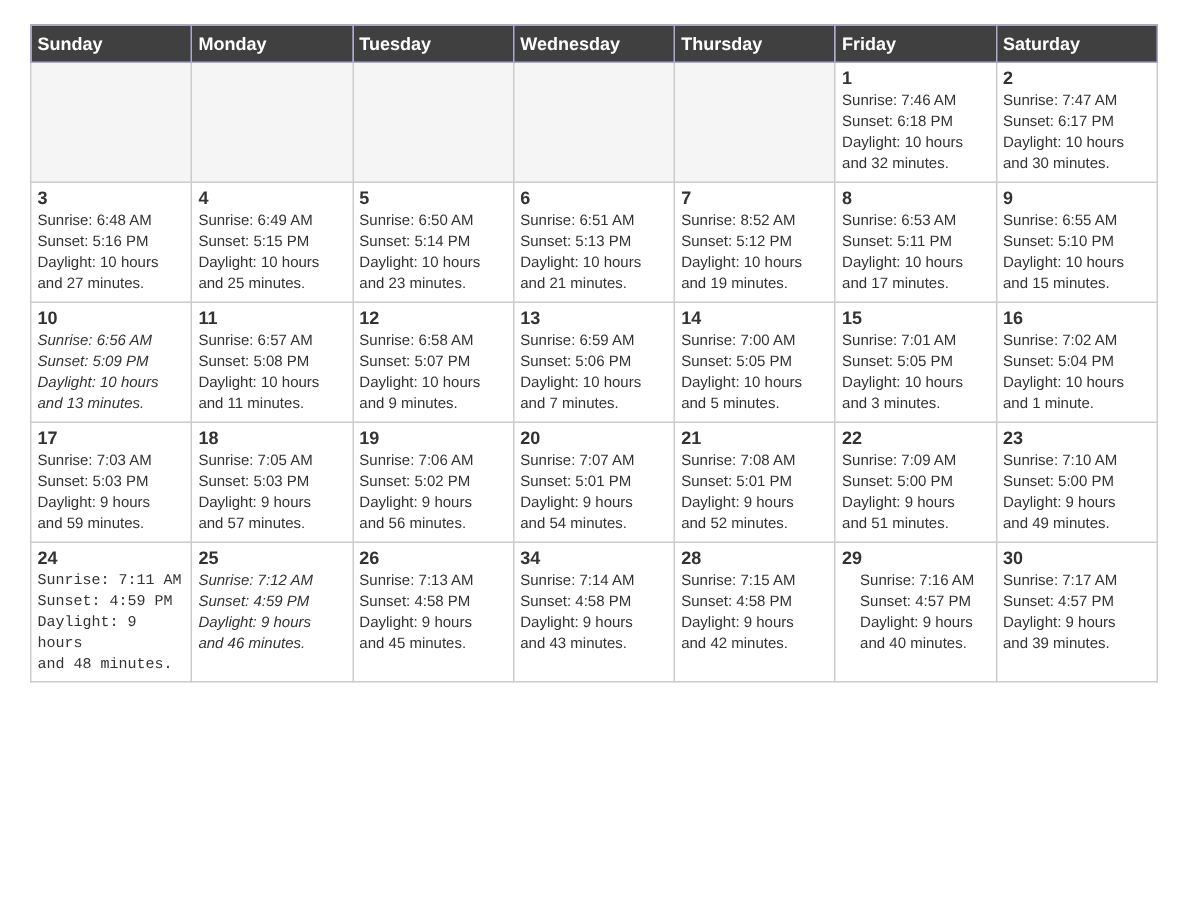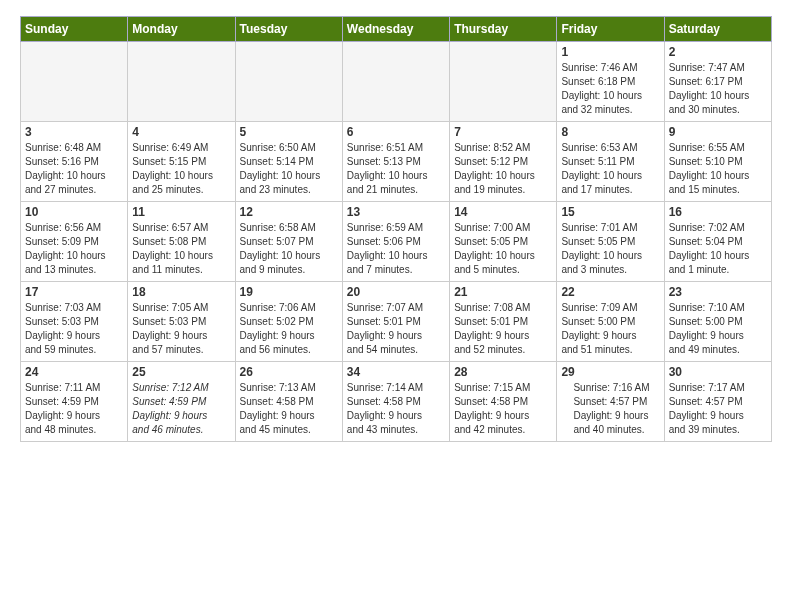--- a/index.html
+++ b/index.html
@@ -38,21 +38,21 @@
     .location {
       font-size: 14px;
       color: #555;
     }
     .calendar {
       width: 100%;
       border-collapse: collapse;
       table-layout: fixed;
     }
     .calendar th {
-      background: #4d7c0f;
+      background: #404040;
       color: #fff;
       font-size: 12px;
       font-weight: bold;
       padding: 5px 4px;
       text-align: left;
       border: 1px solid #aac;
     }
     .calendar td {
       border: 1px solid #ccc;
       vertical-align: top;
@@ -163,21 +163,21 @@
             <span class="day-num">9</span>
             <div class="day-info" style="white-space: pre-line;">Sunrise: 6:55 AM
 Sunset: 5:10 PM
 Daylight: 10 hours
 and 15 minutes.</div>
           </td>
         </tr>
         <tr>
           <td>
             <span class="day-num">10</span>
-            <div class="day-info" style="white-space: pre-line;">Sunrise: 6:56 AM
+            <div class="day-info" style="white-space: pre-line; font-style: italic;">Sunrise: 6:56 AM
 Sunset: 5:09 PM
 Daylight: 10 hours
 and 13 minutes.</div>
           </td>
           <td>
             <span class="day-num">11</span>
             <div class="day-info" style="white-space: pre-line;">Sunrise: 6:57 AM
 Sunset: 5:08 PM
 Daylight: 10 hours
 and 11 minutes.</div>
@@ -265,21 +265,21 @@
             <span class="day-num">23</span>
             <div class="day-info" style="white-space: pre-line;">Sunrise: 7:10 AM
 Sunset: 5:00 PM
 Daylight: 9 hours
 and 49 minutes.</div>
           </td>
         </tr>
         <tr>
           <td>
             <span class="day-num">24</span>
-            <div class="day-info" style="white-space: pre-line;">Sunrise: 7:11 AM
+            <div class="day-info" style="white-space: pre-line; font-family: Liberation Mono, monospace;">Sunrise: 7:11 AM
 Sunset: 4:59 PM
 Daylight: 9 hours
 and 48 minutes.</div>
           </td>
           <td>
             <span class="day-num">25</span>
             <div class="day-info" style="white-space: pre-line; font-style: italic;">Sunrise: 7:12 AM
 Sunset: 4:59 PM
 Daylight: 9 hours
 and 46 minutes.</div>

